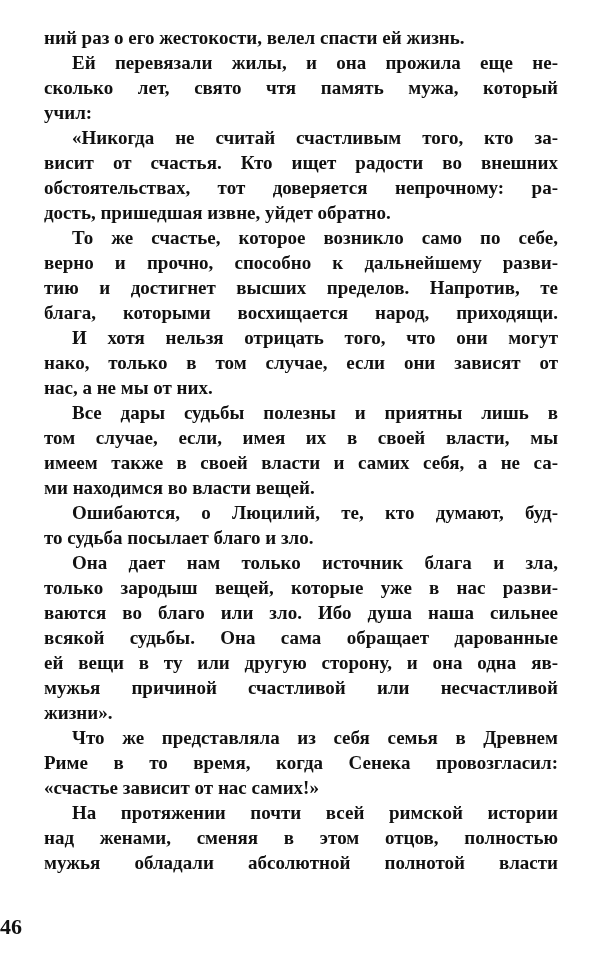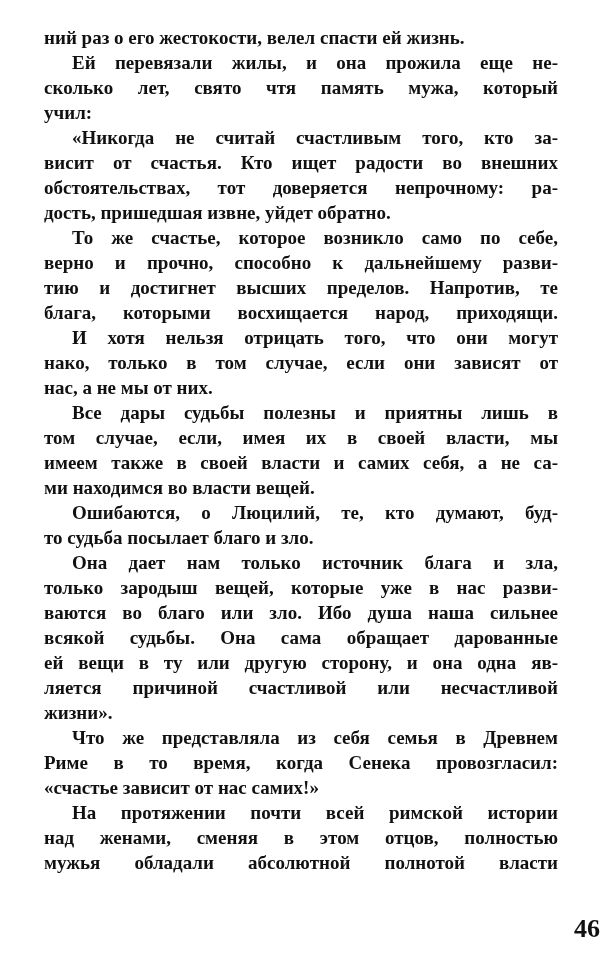--- a/index.html
+++ b/index.html
@@ -7,23 +7,23 @@
   .page {
     position: absolute; left: 44px; top: 25px; width: 514px;
     font-family: "Liberation Serif", "DejaVu Serif", serif;
     font-size: 19px; line-height: 25px; color: #111;
     font-weight: bold;
   }
   .line { display: block; white-space: nowrap; text-align: justify; text-align-last: justify; height: 25px; }
   .line.last { text-align-last: left; }
   .line.indent { padding-left: 28px; }
   .pagenum {
-    position: absolute; left: 0; width: 600px; top: 914px; text-align: right;
+    position: absolute; left: 0; width: 600px; top: 914px; text-align: left;
     font-family: "Liberation Serif", "DejaVu Serif", serif; font-weight: bold;
-    font-size: 26px; color: #111;
+    font-size: 22px; color: #111;
   }
 </style>
 </head>
 <body>
 
 <div class="page">
   <span class="line last">ний раз о его жестокости, велел спасти ей жизнь.</span>
   <span class="line indent">Ей перевязали жилы, и она прожила еще не-</span>
   <span class="line">сколько лет, свято чтя память мужа, который</span>
   <span class="line last">учил:</span>
@@ -42,21 +42,21 @@
   <span class="line">том случае, если, имея их в своей власти, мы</span>
   <span class="line">имеем также в своей власти и самих себя, а не са-</span>
   <span class="line last">ми находимся во власти вещей.</span>
   <span class="line indent">Ошибаются, о Люцилий, те, кто думают, буд-</span>
   <span class="line last">то судьба посылает благо и зло.</span>
   <span class="line indent">Она дает нам только источник блага и зла,</span>
   <span class="line">только зародыш вещей, которые уже в нас разви-</span>
   <span class="line">ваются во благо или зло. Ибо душа наша сильнее</span>
   <span class="line">всякой судьбы. Она сама обращает дарованные</span>
   <span class="line">ей вещи в ту или другую сторону, и она одна яв-</span>
-  <span class="line">ляется причиной счастливой или несчастливой</span>
+  <span class="line">мужья причиной счастливой или несчастливой</span>
   <span class="line last">жизни».</span>
   <span class="line indent">Что же представляла из себя семья в Древнем</span>
   <span class="line">Риме в то время, когда Сенека провозгласил:</span>
   <span class="line last">«счастье зависит от нас самих!»</span>
   <span class="line indent">На протяжении почти всей римской истории</span>
   <span class="line">над женами, сменяя в этом отцов, полностью</span>
   <span class="line">мужья обладали абсолютной полнотой власти</span>
 </div>
 
 <div class="pagenum">46</div>

